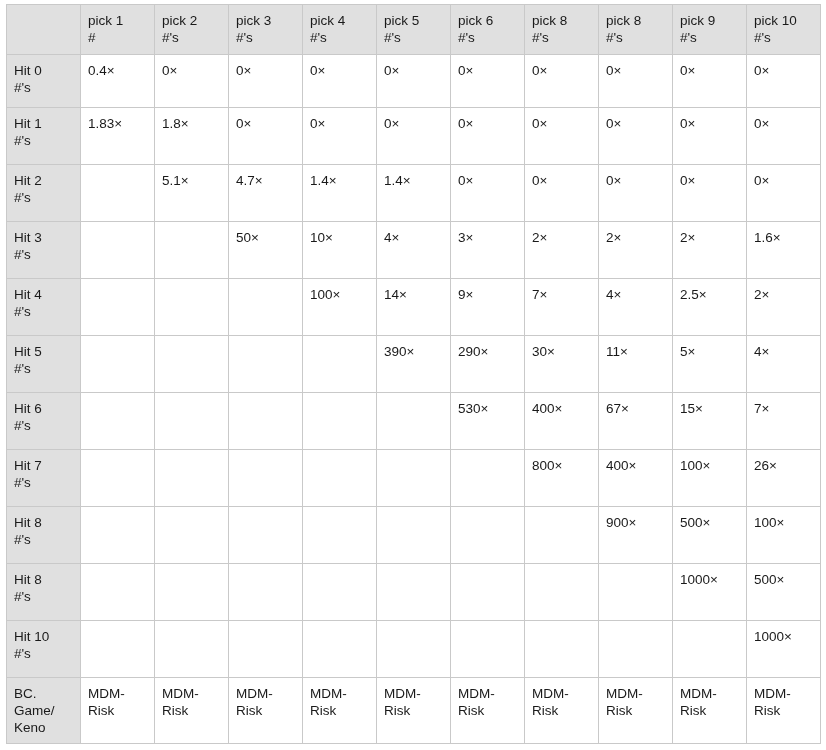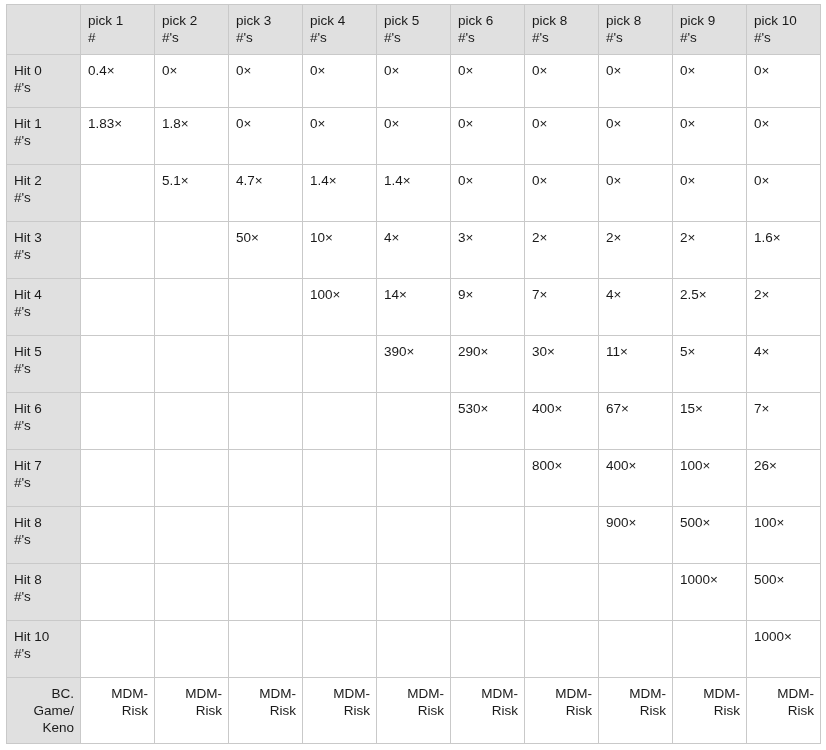--- a/index.html
+++ b/index.html
@@ -45,21 +45,21 @@
   table.keno-table th.corner {
     background: #e0e0e0;
   }
   col.c0 { width: 74px; }
   col.cx { width: 74px; }
   .label-line { display: block; white-space: nowrap; }
   .cell-val { white-space: nowrap; }
   tr.row-h0 td, tr.row-h0 th { height: 53px; }
   tr.head-row th { height: 46px; }
   tr.body-row td { height: 57px; }
-  tr.footer-row td { height: 64px; text-align: right; }
+  tr.footer-row td { height: 64px; }
 </style>
 </head>
 <body>
 
 <div class="table-wrap">
   <table class="keno-table">
     <colgroup>
       <col class="c0">
       <col class="cx">
         <col class="cx">

